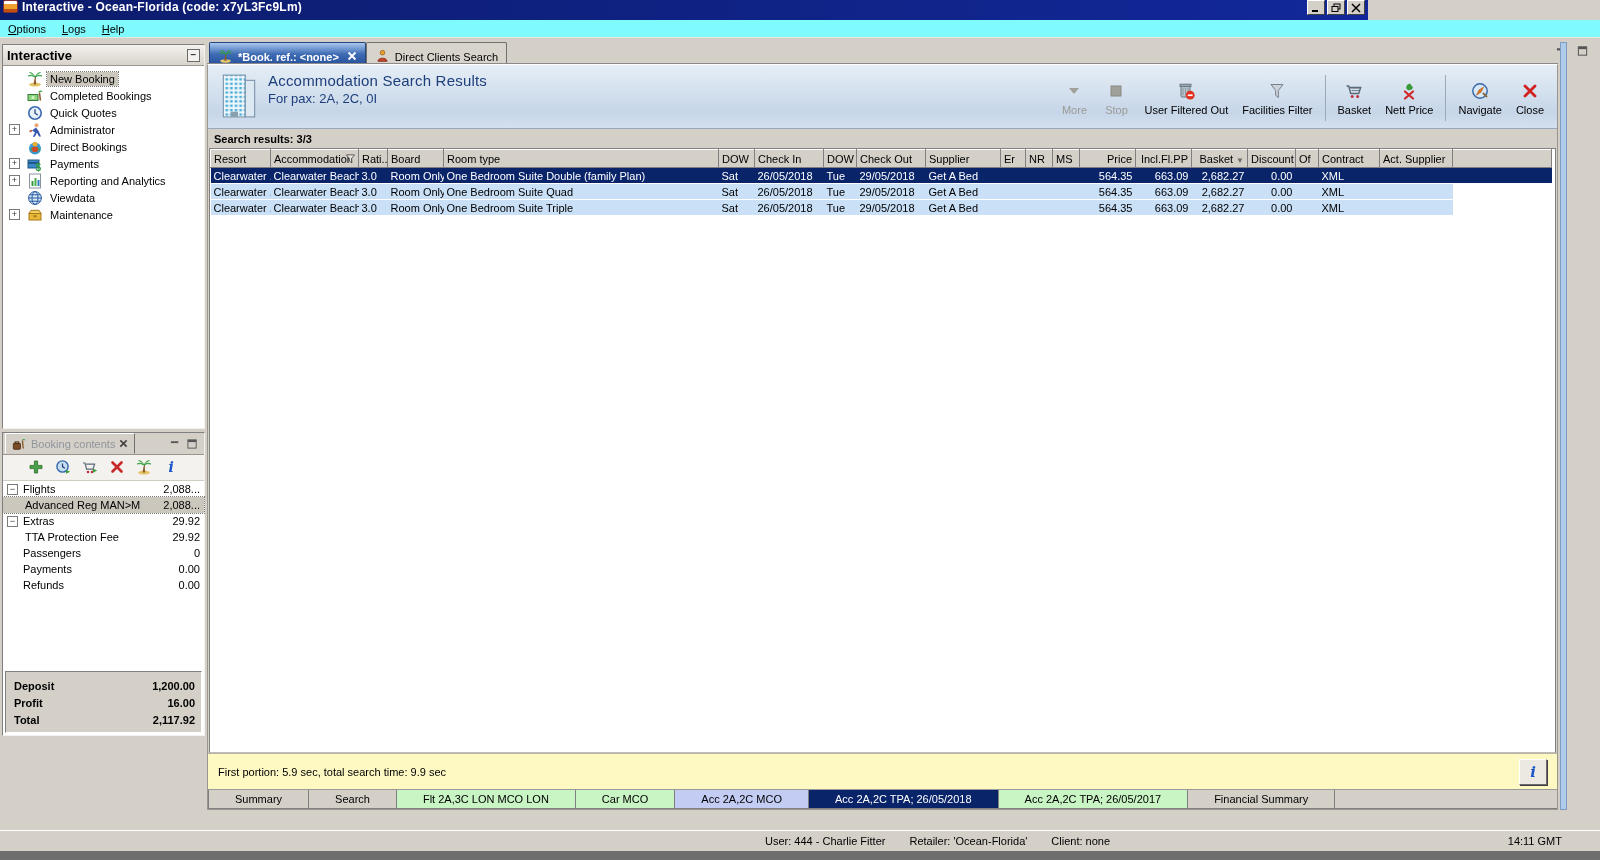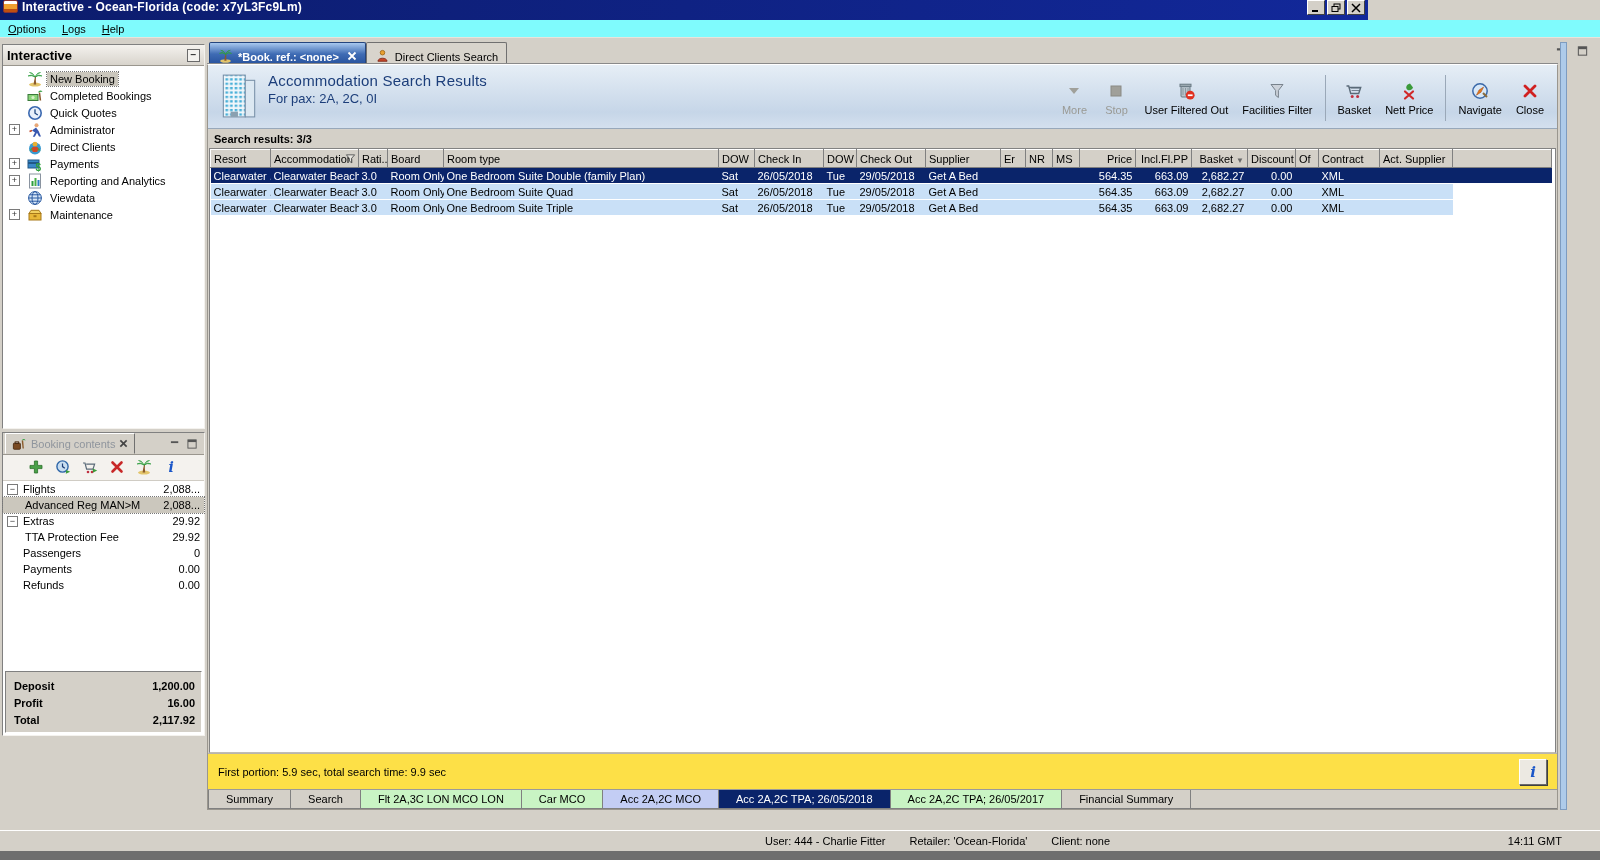--- a/index.html
+++ b/index.html
@@ -78,25 +78,25 @@
   table{border-collapse:collapse;table-layout:fixed;width:1342px}
   th{background:#d4d0c8;border:1px solid;border-color:#fff #808080 #808080 #fff;height:18px;font-weight:normal;text-align:left;padding:0 3px;white-space:nowrap;overflow:hidden;position:relative}
   td{height:16px;padding:0 3px;white-space:nowrap;overflow:hidden;border-bottom:1px solid #fff}
   tr.r-sel td{background:#0a246a;color:#fff}
   tr.r-alt td{background:#c9e0f7}
   tr.r-alt td.fill{background:#fff}
   th.num,td.num{text-align:right}
   .funnel-mini{position:absolute;right:2px;top:3px}
   .sort-mini{display:inline-block;margin-left:3px;color:#6a6a6a;font-size:8px}
 
-  .status-row{height:36px;background:#fde047;display:flex;align-items:center;padding:0 10px;flex:0 0 auto;border-top:1px solid #b8b4ac}
+  .status-row{height:36px;background:#fef9c3;display:flex;align-items:center;padding:0 10px;flex:0 0 auto;border-top:1px solid #b8b4ac}
   .info-btn{margin-left:auto;width:28px;height:26px;background:#ece9e2;border:1px solid;border-color:#fff #6a6a6a #6a6a6a #fff;box-shadow:1px 1px 0 #404040;display:flex;align-items:center;justify-content:center;font-family:"DejaVu Serif",serif;font-style:italic;font-weight:bold;font-size:15px;color:#1a56c8}
 
   .bottom-tabs{height:20px;display:flex;align-items:stretch;background:#d4d0c8;flex:0 0 auto;border-top:1px solid #9a9a9a}
-  .btab{display:flex;align-items:center;padding:0 17px;border-right:1px solid #808080;border-bottom:1px solid #808080;white-space:nowrap;cursor:default}
+  .btab{display:flex;align-items:center;padding:0 26px;border-right:1px solid #808080;border-bottom:1px solid #808080;white-space:nowrap;cursor:default}
   .btab:first-child{border-left:1px solid #808080}
   .btab.plain{background:#d4d0c8}
   .btab.green{background:#c9f4c4}
   .btab.lavender{background:#c3cdf4}
   .btab.selected{background:#0a246a;color:#fff}
   .btab-fill{flex:1;border-bottom:1px solid #808080}
 
   .right-strip{position:absolute;left:1560px;top:42px;width:7px;height:768px;background:#aecbea;border:1px solid #7e9cc0}
 
   
@@ -190,21 +190,21 @@
       <div class="trow">
         <span class="expcell"></span>
         <span class="ic">
           <svg width="16" height="16" viewBox="0 0 16 16">
             <circle cx="8" cy="9.5" r="6" fill="#3a9ad0"></circle>
             <path d="M2.5 11.5a6 6 0 0111 0z" fill="#48a048"></path>
             <circle cx="8" cy="5.2" r="2.4" fill="#e8b030"></circle>
             <path d="M4.8 9.5c0-2.4 6.4-2.4 6.4 0l-1 3.5H5.8z" fill="#d04828"></path>
           </svg>
         </span>
-        <span class="tlabel">Direct Clients</span>
+        <span class="tlabel">Direct Bookings</span>
       </div>
       <div class="trow">
         <span class="expcell">
           <span class="exp">+</span>
         </span>
         <span class="ic">
           <svg width="16" height="16" viewBox="0 0 16 16">
             <rect x="1" y="4" width="11" height="8" fill="#3a88c8" stroke="#205888"></rect>
             <rect x="1" y="6" width="11" height="2" fill="#205888"></rect>
             <text x="8.5" y="14.5" font-size="10" fill="#2e9e3e" font-weight="bold" font-family="sans-serif">$</text>

